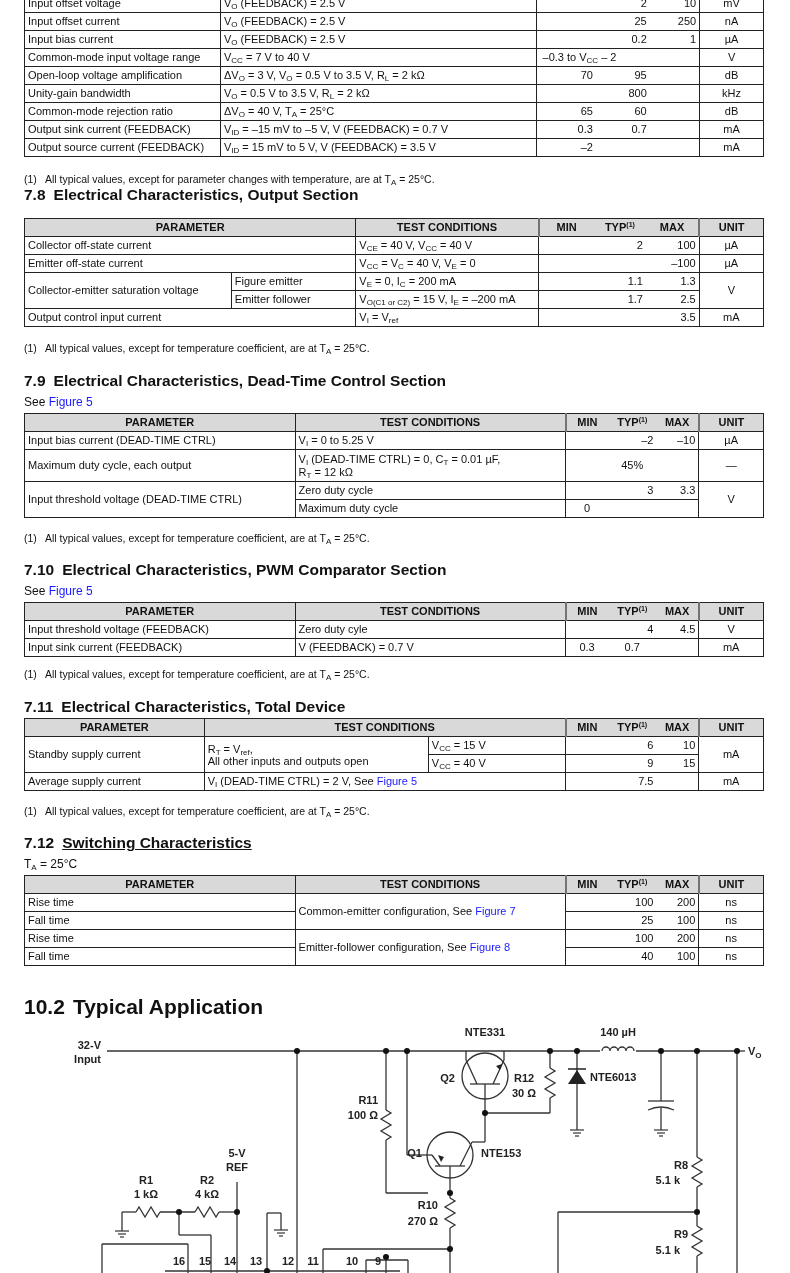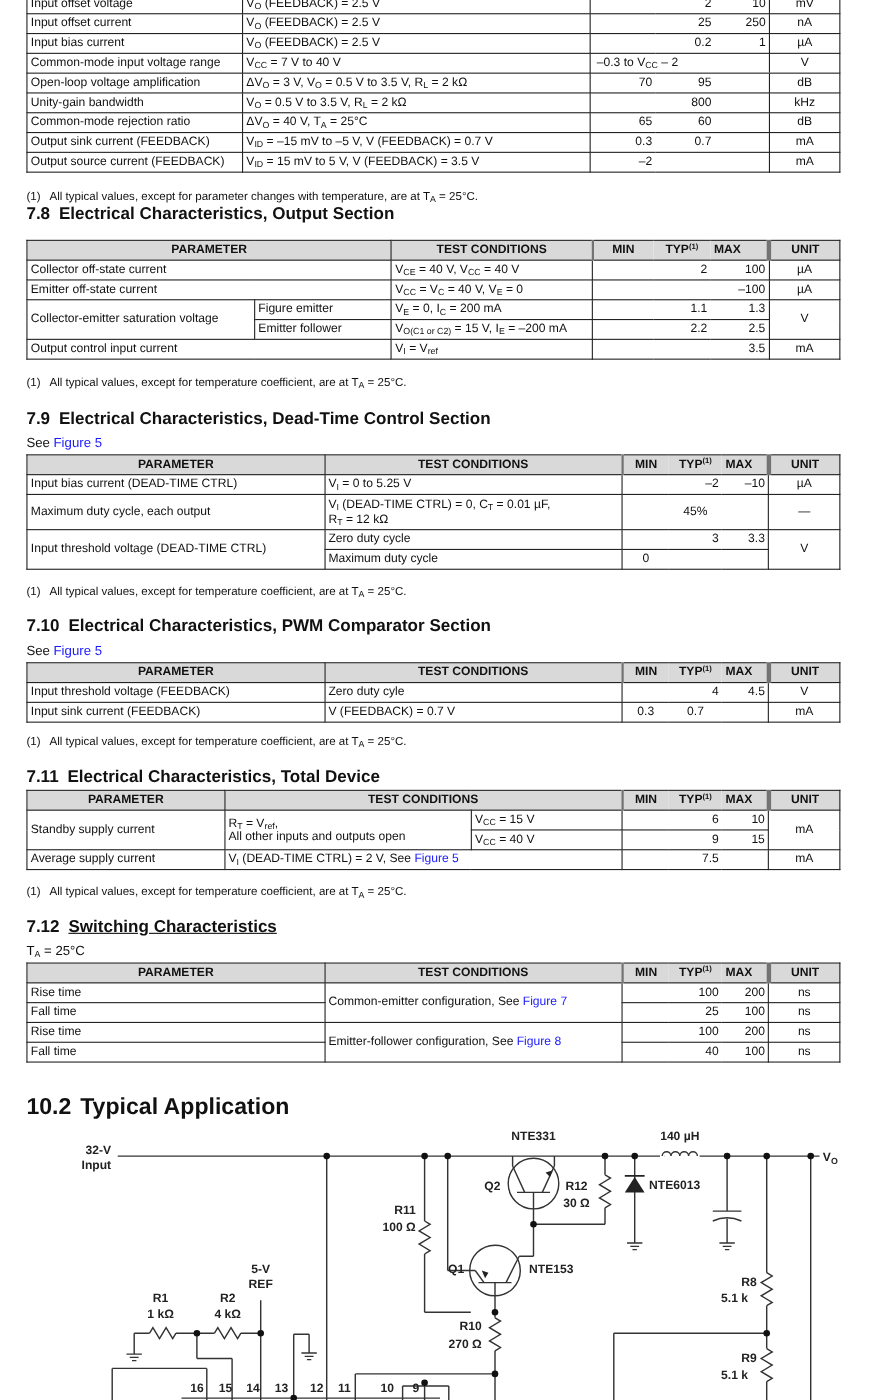--- a/index.html
+++ b/index.html
@@ -7,21 +7,21 @@
   .abs{position:absolute;}
   table.ds{position:absolute;border-collapse:collapse;font-size:11px;line-height:13px;}
   table.ds td, table.ds th{border:1px solid #222;padding:2px 3px;white-space:nowrap;vertical-align:middle;}
   table.ds th{background:#d9d9d9;font-weight:bold;font-size:11px;text-align:center;padding:2px 3px;margin-left:31px;}
   table.ds td.num{text-align:right;border-left:none;border-right:none;}
   table.ds td.first-num{border-left:1px solid #222;}
   table.ds td.last-num{border-right:1px solid #222;}
   table.ds td.unit{text-align:center;}
   table.ds th.mm{border-left:none;border-right:none;}
   table.ds th.mfirst{border-left:2px solid #737373;}
-  table.ds th.mlast{border-right:4px solid #737373;text-align:left;}
+  table.ds th.mlast{border-right:2px solid #737373;text-align:center;}
   .h2{position:absolute;left:24px;font-weight:bold;font-size:15.5px;}
   .h2 .num{display:inline-block;margin-right:8px;}
   .note{position:absolute;left:24px;font-size:10.5px;}
   .see{position:absolute;left:24px;font-size:12px;}
   a.link{color:#1a1aff;text-decoration:none;}
   sub{font-size:8px;vertical-align:-2px;line-height:0;}
   sup{font-size:7px;vertical-align:4px;line-height:0;}
   .lbl{font-family:"Liberation Sans",sans-serif;font-weight:bold;font-size:11px;fill:#222;}
 </style>
 </head>
@@ -153,21 +153,21 @@
     <td>V<sub>E</sub> = 0, I<sub>C</sub> = 200 mA</td>
     <td class="num first-num"></td>
         <td class="num">1.1</td>
         <td class="num last-num">1.3</td>
     <td class="unit" rowspan="2">V</td>
   </tr>
   <tr>
     <td>Emitter follower</td>
     <td>V<sub>O(C1 or C2)</sub> = 15 V, I<sub>E</sub> = –200 mA</td>
     <td class="num first-num"></td>
-        <td class="num">2.2</td>
+        <td class="num">1.7</td>
         <td class="num last-num">2.5</td>
   </tr>
   <tr>
     <td colspan="2">Output control input current</td>
     <td>V<sub>I</sub> = V<sub>ref</sub></td>
     <td class="num first-num"></td>
         <td class="num"></td>
         <td class="num last-num">3.5</td>
     <td class="unit">mA</td>
   </tr>

